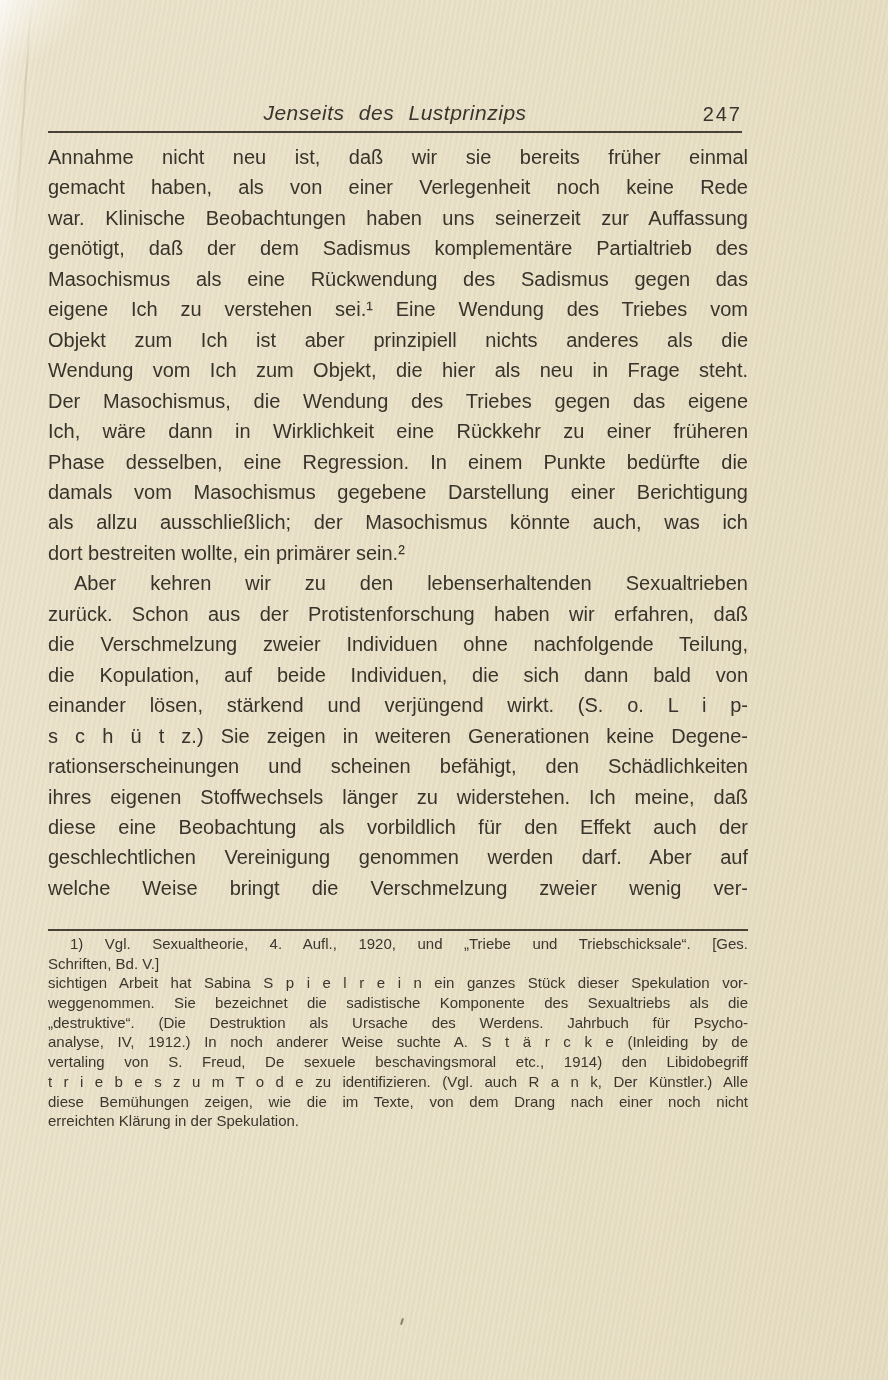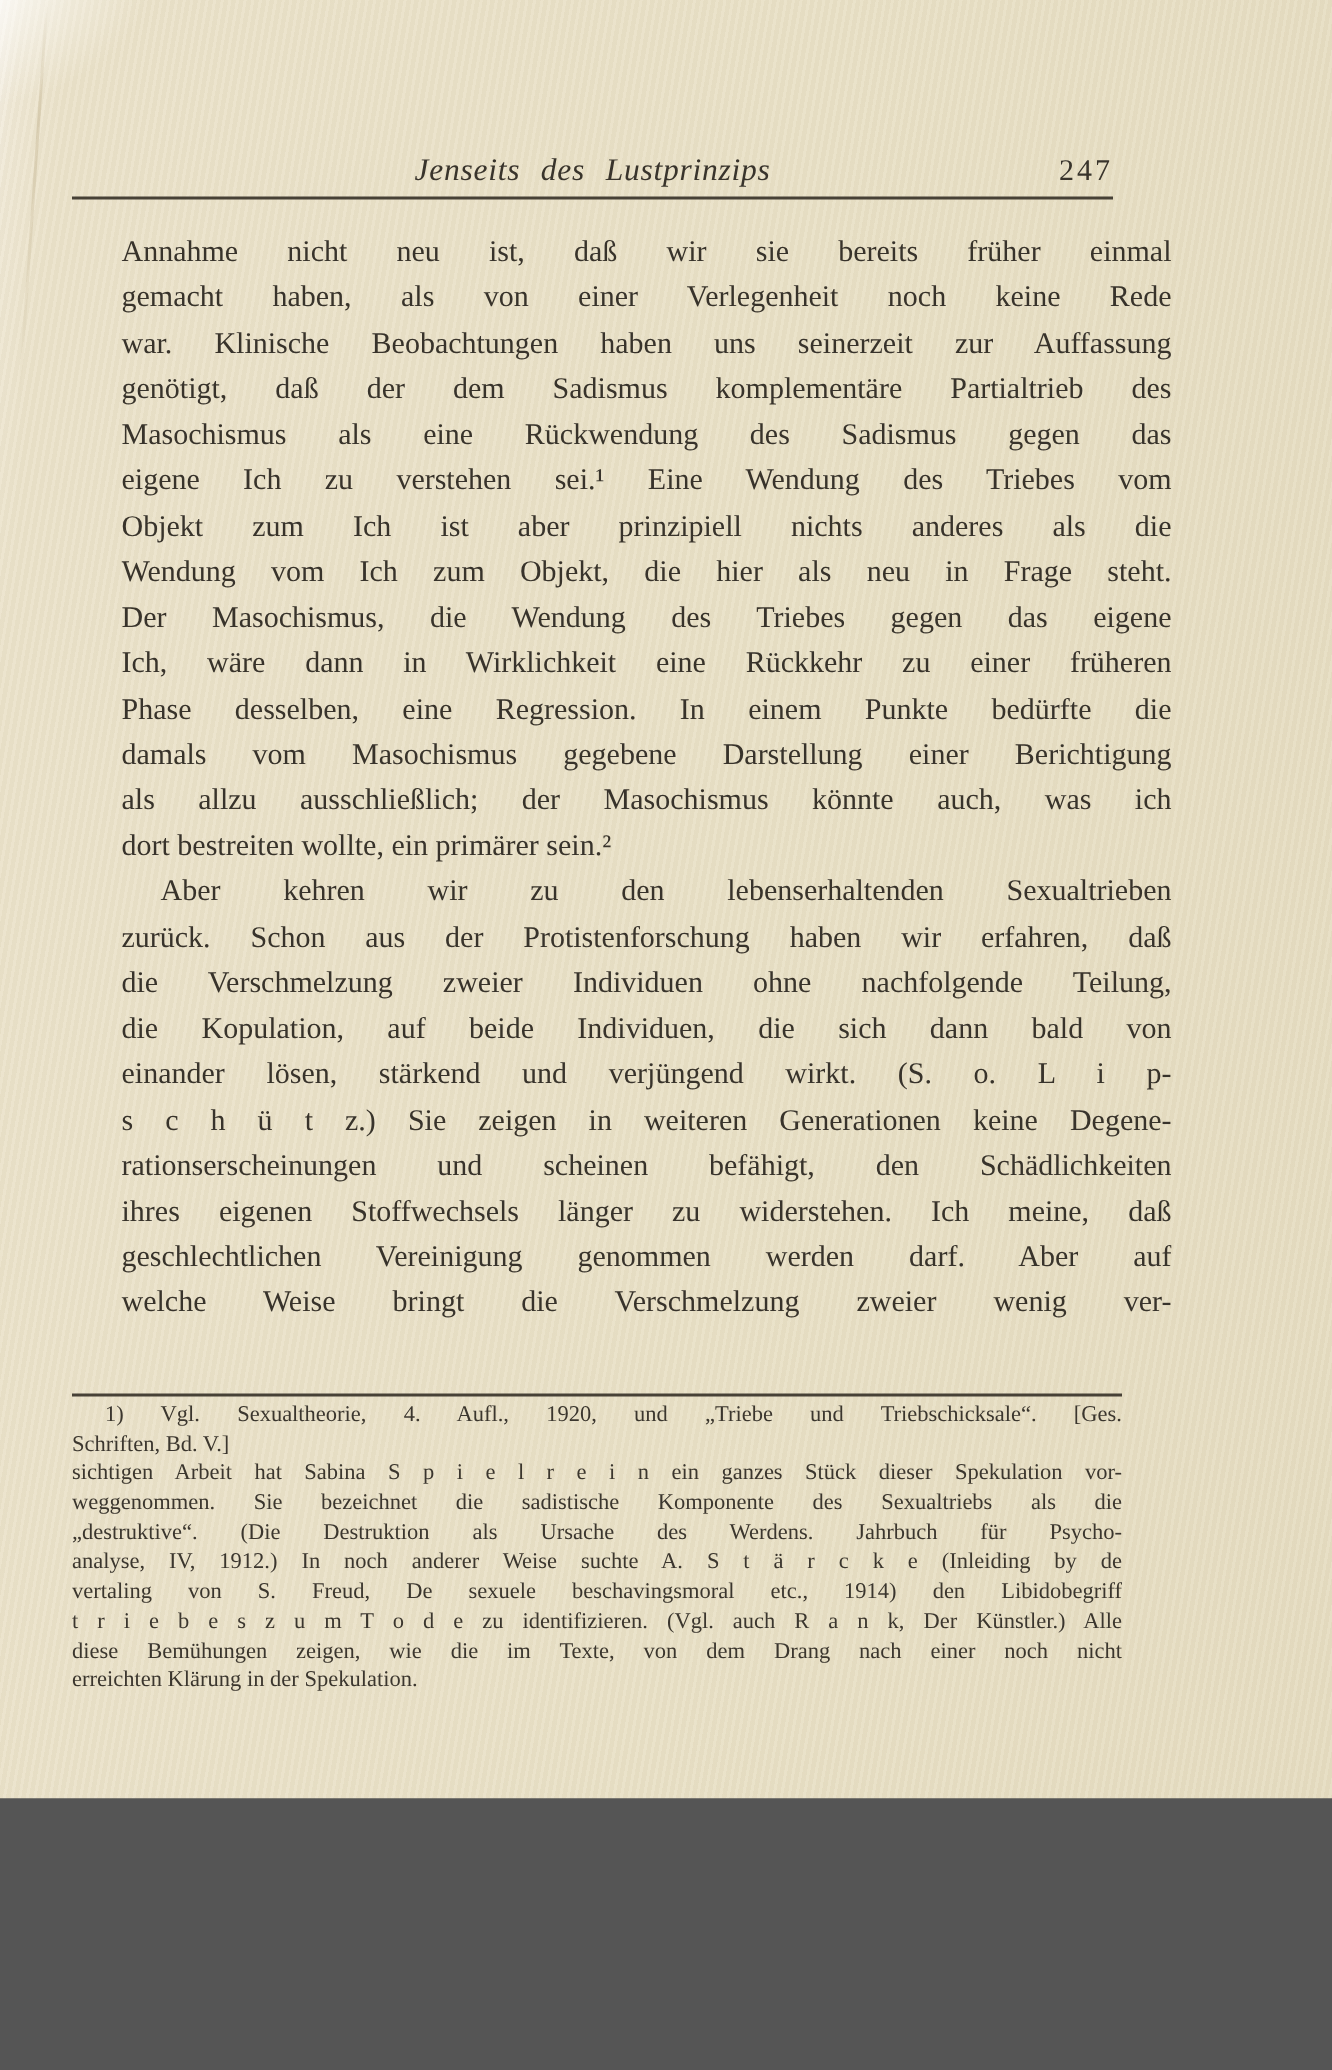--- a/index.html
+++ b/index.html
@@ -1,21 +1,21 @@
 <!DOCTYPE html>
 <html><head>
 <meta charset="utf-8">
 <style>
   html,body{margin:0;padding:0;background:#555;}
   .paper{
     position:relative;
-    width:888px;height:1199px;
+    width:888px;height:1380px;
     margin:0;
     overflow:hidden;
-    font-family:Liberation Serif, serif;
+    font-family:Liberation Sans, sans-serif;
     color:#38332b;
     background:
       radial-gradient(170px 130px at -25px -25px, rgba(255,255,255,.85), rgba(255,255,255,0) 75%),
       repeating-linear-gradient(100deg, rgba(255,255,255,.05) 0 2px, rgba(120,100,60,.035) 2px 5px),
       linear-gradient(96deg,#f6f1e7 0px,#efe8d5 16px,#ebe3cb 48px,#e9e1c7 55%,#e6ddc2 100%);
   }
   .crease{
     position:absolute;left:21px;top:0;width:2px;height:270px;
     background:linear-gradient(to bottom, rgba(255,255,255,0), rgba(171,152,110,.30) 30%, rgba(171,152,110,.12) 72%, rgba(171,152,110,0));
     transform:rotate(4deg);
@@ -33,21 +33,21 @@
     position:absolute;top:100px;right:146px;
     font-size:20px;line-height:28px;letter-spacing:2px;color:#39342c;
   }
   .rule{
     position:absolute;left:48px;height:2px;background:#47 41 36;
     background:#474136;
   }
   .rule-header{top:131px;width:694px;}
   .rule-footnote{top:929px;width:700px;}
   .body-block{
-    position:absolute;left:48px;top:153px;width:700px;margin-left:33px;
+    position:absolute;left:48px;top:142px;width:700px;
   }
   .bl{
     height:30.46px;line-height:30.46px;font-size:20px;
     text-align:justify;text-align-last:justify;text-justify:inter-word;
     overflow:hidden;white-space:normal;
   }
   .fn-block{
     position:absolute;left:48px;top:934px;width:700px;color:#3b362e;
   }
   .fl{
@@ -86,20 +86,21 @@
     <div class="bl">als allzu ausschließlich; der Masochismus könnte auch, was ich</div>
     <div class="bl end">dort bestreiten wollte, ein primärer sein.²</div>
     <div class="bl indent">Aber kehren wir zu den lebenserhaltenden Sexualtrieben</div>
     <div class="bl">zurück. Schon aus der Protistenforschung haben wir erfahren, daß</div>
     <div class="bl">die Verschmelzung zweier Individuen ohne nachfolgende Teilung,</div>
     <div class="bl">die Kopulation, auf beide Individuen, die sich dann bald von</div>
     <div class="bl">einander lösen, stärkend und verjüngend wirkt. (S. o. L i p-</div>
     <div class="bl">s c h ü t z.) Sie zeigen in weiteren Generationen keine Degene-</div>
     <div class="bl">rationserscheinungen und scheinen befähigt, den Schädlichkeiten</div>
     <div class="bl">ihres eigenen Stoffwechsels länger zu widerstehen. Ich meine, daß</div>
+    <div class="bl">diese eine Beobachtung als vorbildlich für den Effekt auch der</div>
     <div class="bl">geschlechtlichen Vereinigung genommen werden darf. Aber auf</div>
     <div class="bl">welche Weise bringt die Verschmelzung zweier wenig ver-</div>
   </div>
 
   <div class="rule rule-footnote"></div>
 
   <div class="fn-block">
     <div class="fl indent">1) Vgl. Sexualtheorie, 4. Aufl., 1920, und „Triebe und Triebschicksale“. [Ges.</div>
     <div class="fl end">Schriften, Bd. V.]</div>
     <div class="fl">sichtigen Arbeit hat Sabina S p i e l r e i n ein ganzes Stück dieser Spekulation vor-</div>

